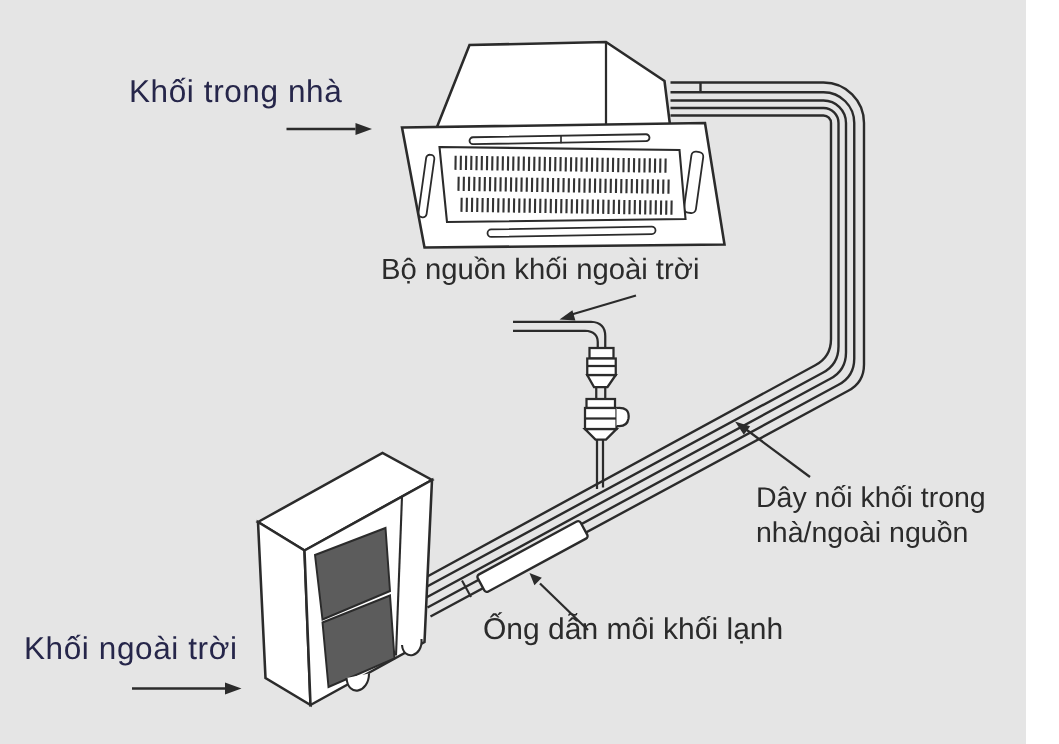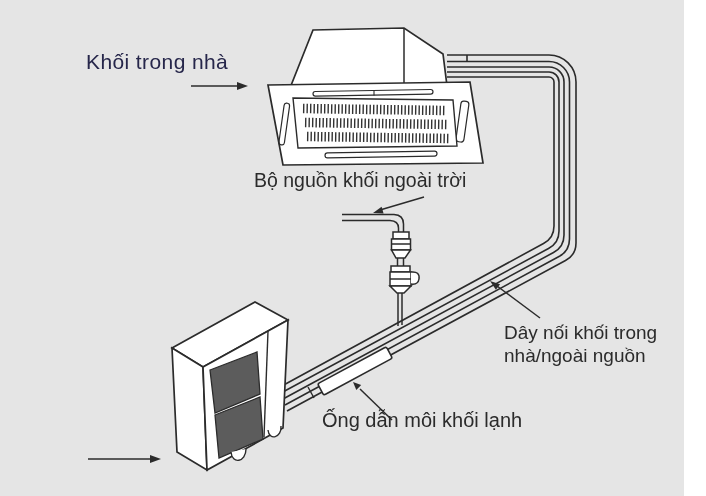--- a/index.html
+++ b/index.html
@@ -134,13 +134,14 @@
 
   <div class="lbl lbl-part lbl-power">Bộ nguồn khối ngoài trời</div>
 
   <div class="lbl lbl-part lbl-wire">
     <div>Dây nối khối trong</div>
     <div>nhà/ngoài nguồn</div>
   </div>
 
   <div class="lbl lbl-part lbl-pipe">Ống dẫn môi khối lạnh</div>
 
+  <div class="lbl lbl-unit lbl-outdoor">Khối ngoài trời</div>
 </div>
 
 </body></html>

